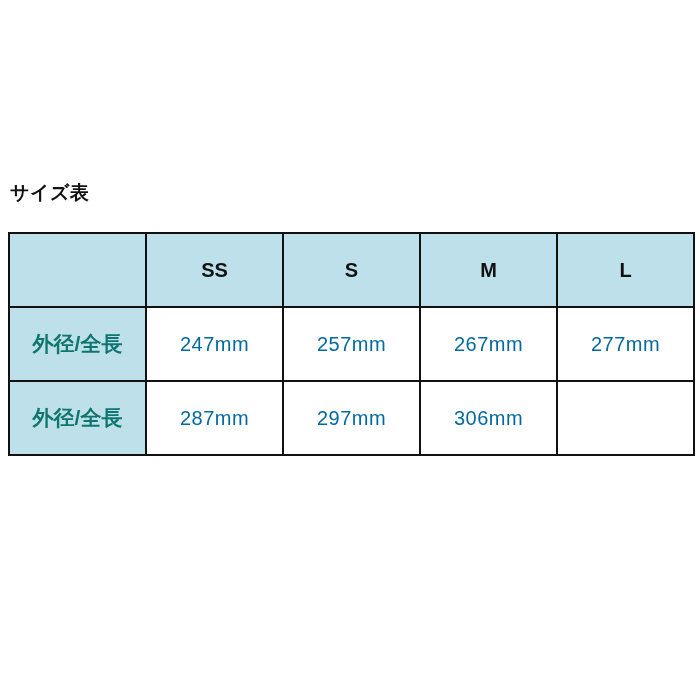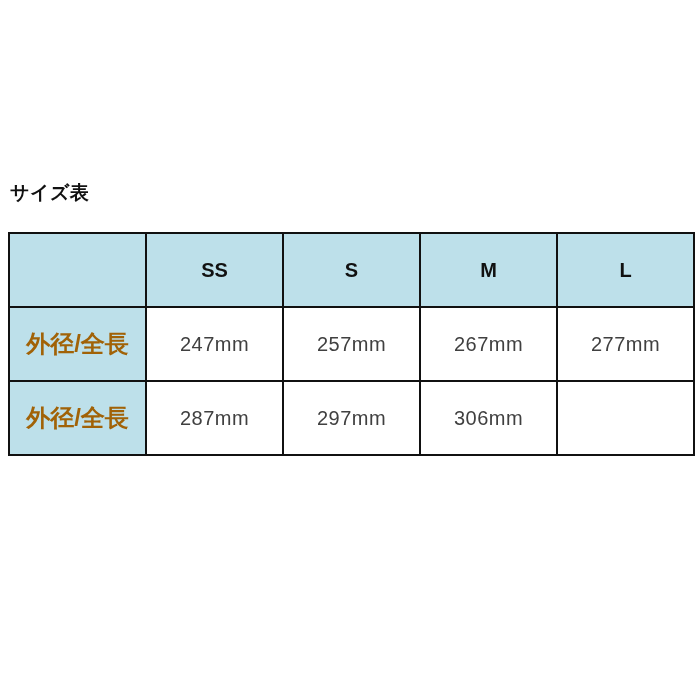--- a/index.html
+++ b/index.html
@@ -44,29 +44,29 @@
     box-sizing: border-box;
   }
   td.hdr {
     background: #bde0ea;
     font-size: 20px;
     font-weight: 600;
     color: #111111;
   }
   td.row-label {
     background: #bde0ea;
-    font-size: 24px;
+    font-size: 21px;
     font-weight: bold;
-    color: #a16207;
+    color: #0f766e;
   }
   td.val {
     background: #ffffff;
     font-size: 20px;
     font-weight: 500;
-    color: #404040;
+    color: #0369a1;
     letter-spacing: 0.5px;
   }
   td.ghost {
     border: none;
     background: transparent;
   }
 </style>
 </head>
 <body>
 

